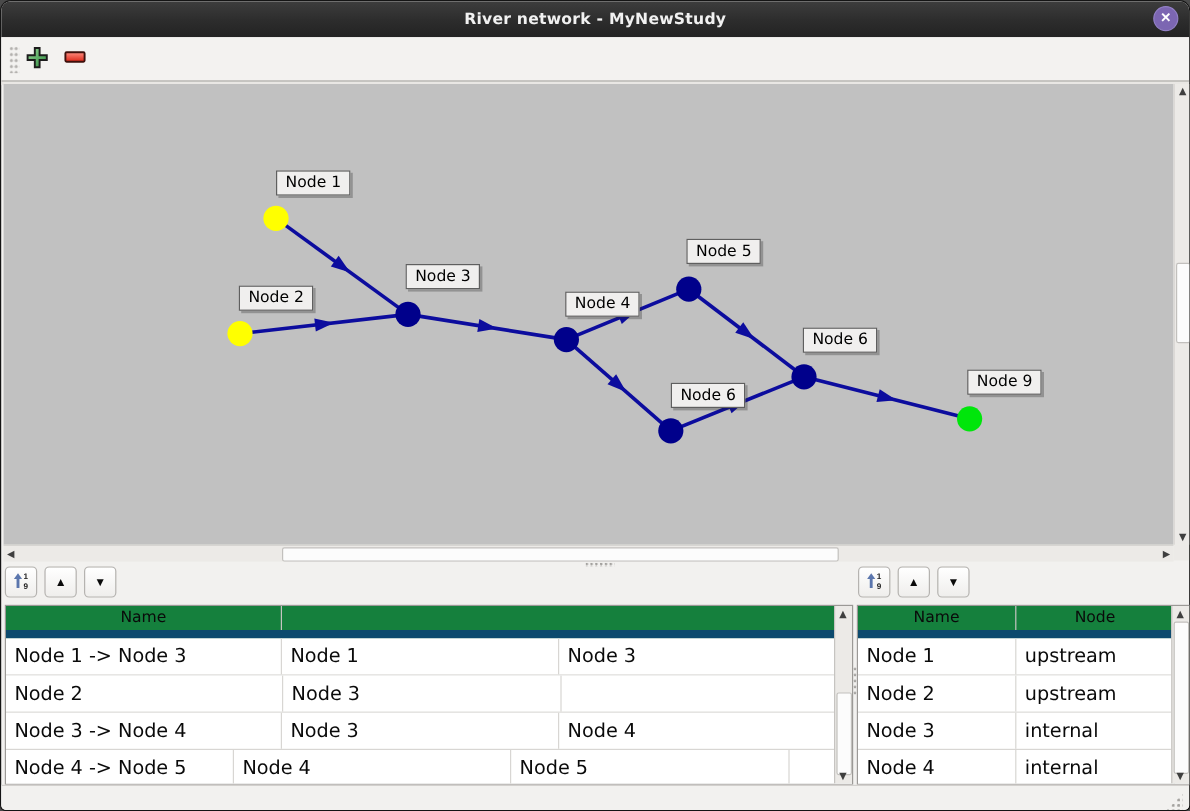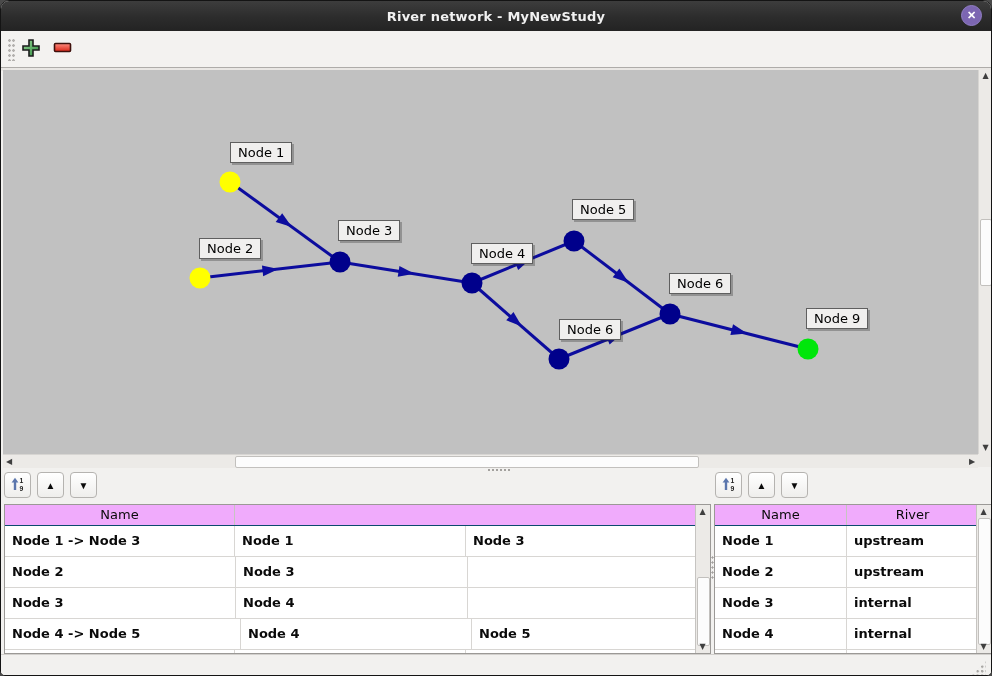--- a/index.html
+++ b/index.html
@@ -63,26 +63,26 @@
     background:linear-gradient(#ffffff,#efeeec);border:1px solid #b5b3b0;border-radius:4px;
     cursor:pointer;display:flex;align-items:center;justify-content:center;padding:0;
     font-size:10px;color:#0a0a0a;}
   #lt-sort{left:3px;} #lt-up{left:36px;} #lt-down{left:69px;}
   #rt-sort{left:714px;} #rt-up{left:747px;} #rt-down{left:780px;}
   
   .table{position:absolute;top:503px;height:150px;background:#fff;border:1px solid #9b9996;
     box-sizing:border-box;overflow:hidden;}
   #left-table{left:3px;width:707px;}
   #right-table{left:713px;width:278px;}
-  .th-row{display:flex;height:20px;background:#f0abfc;border-bottom:1px solid #0c4a6e;}
+  .th-row{display:flex;height:20px;background:#15803d;border-bottom:7px solid #0c4a6e;}
   .th{box-sizing:border-box;flex:none;font-size:13px;text-align:center;line-height:19px;
     border-right:1px solid #c6c4c1;color:#0a0a0a;cursor:pointer;}
   .tr{display:flex;height:30px;border-bottom:1px solid #d8d6d3;background:#fff;}
-  .td{box-sizing:border-box;flex:none;font-size:13px;line-height:29px;padding-left:7px;
-    border-right:1px solid #d8d6d3;color:#0a0a0a;white-space:nowrap;overflow:hidden;font-weight:bold;}
+  .td{box-sizing:border-box;flex:none;font-size:16px;line-height:29px;padding-left:7px;
+    border-right:1px solid #d8d6d3;color:#0a0a0a;white-space:nowrap;overflow:hidden;}
   .tbl-scroll{position:absolute;top:0;right:0;bottom:0;width:14px;background:#eceae7;
     border-left:1px solid #c6c4c1;}
   .tbl-scroll .sb-btn{left:0;width:13px;height:11px;line-height:11px;}
   .t-up{top:1px;} .t-down{bottom:1px;}
   .tthumb{position:absolute;left:1px;width:11px;background:#fcfcfc;border:1px solid #c2c0bd;
     border-radius:2px;cursor:pointer;}
   #lt-thumb{top:72px;height:67px;}
   #rt-thumb{top:13px;height:125px;}
   
   .statusbar{position:absolute;left:0;right:0;top:653px;height:23px;background:#f2f1ef;
@@ -234,25 +234,26 @@
         <div class="tr">
           <div class="td" style="width: 230px;">Node 1 -&gt; Node 3</div>
           <div class="td" style="width: 231px;">Node 1</div>
           <div class="td" style="width: 232px;">Node 3</div>
         </div>
         <div class="tr">
           <div class="td" style="width: 231px;">Node 2</div>
           <div class="td" style="width: 232px;">Node 3</div>
         </div>
         <div class="tr">
+          <div class="td" style="width: 230px;">Node 3 -&gt; Node 4</div>
           <div class="td" style="width: 231px;">Node 3</div>
           <div class="td" style="width: 232px;">Node 4</div>
         </div>
         <div class="tr">
-          <div class="td" style="width: 236px;">Node 4 -&gt; Node 5</div>
+          <div class="td" style="width: 190px;">Node 4 -&gt; Node 5</div>
           <div class="td" style="width: 231px;">Node 4</div>
           <div class="td" style="width: 232px;">Node 5</div>
         </div>
         <div class="tr">
           <div class="td" style="width: 230px;"></div>
           <div class="td" style="width: 231px;"></div>
           <div class="td" style="width: 232px;"></div>
         </div>
       </div>
     <div class="tbl-scroll">
@@ -263,21 +264,21 @@
   </div>
 
   <div class="vsplit">
       <span class="dots"></span>
     </div>
 
   <div class="table" id="right-table">
     <div id="rt-body">
         <div class="th-row">
           <div class="th" style="width: 132px;">Name</div>
-          <div class="th" style="width: 132px;">River</div>
+          <div class="th" style="width: 132px;">Node</div>
         </div>
         <div class="tr">
           <div class="td" style="width: 132px;">Node 1</div>
           <div class="td" style="width: 132px;">upstream</div>
         </div>
         <div class="tr">
           <div class="td" style="width: 132px;">Node 2</div>
           <div class="td" style="width: 132px;">upstream</div>
         </div>
         <div class="tr">

